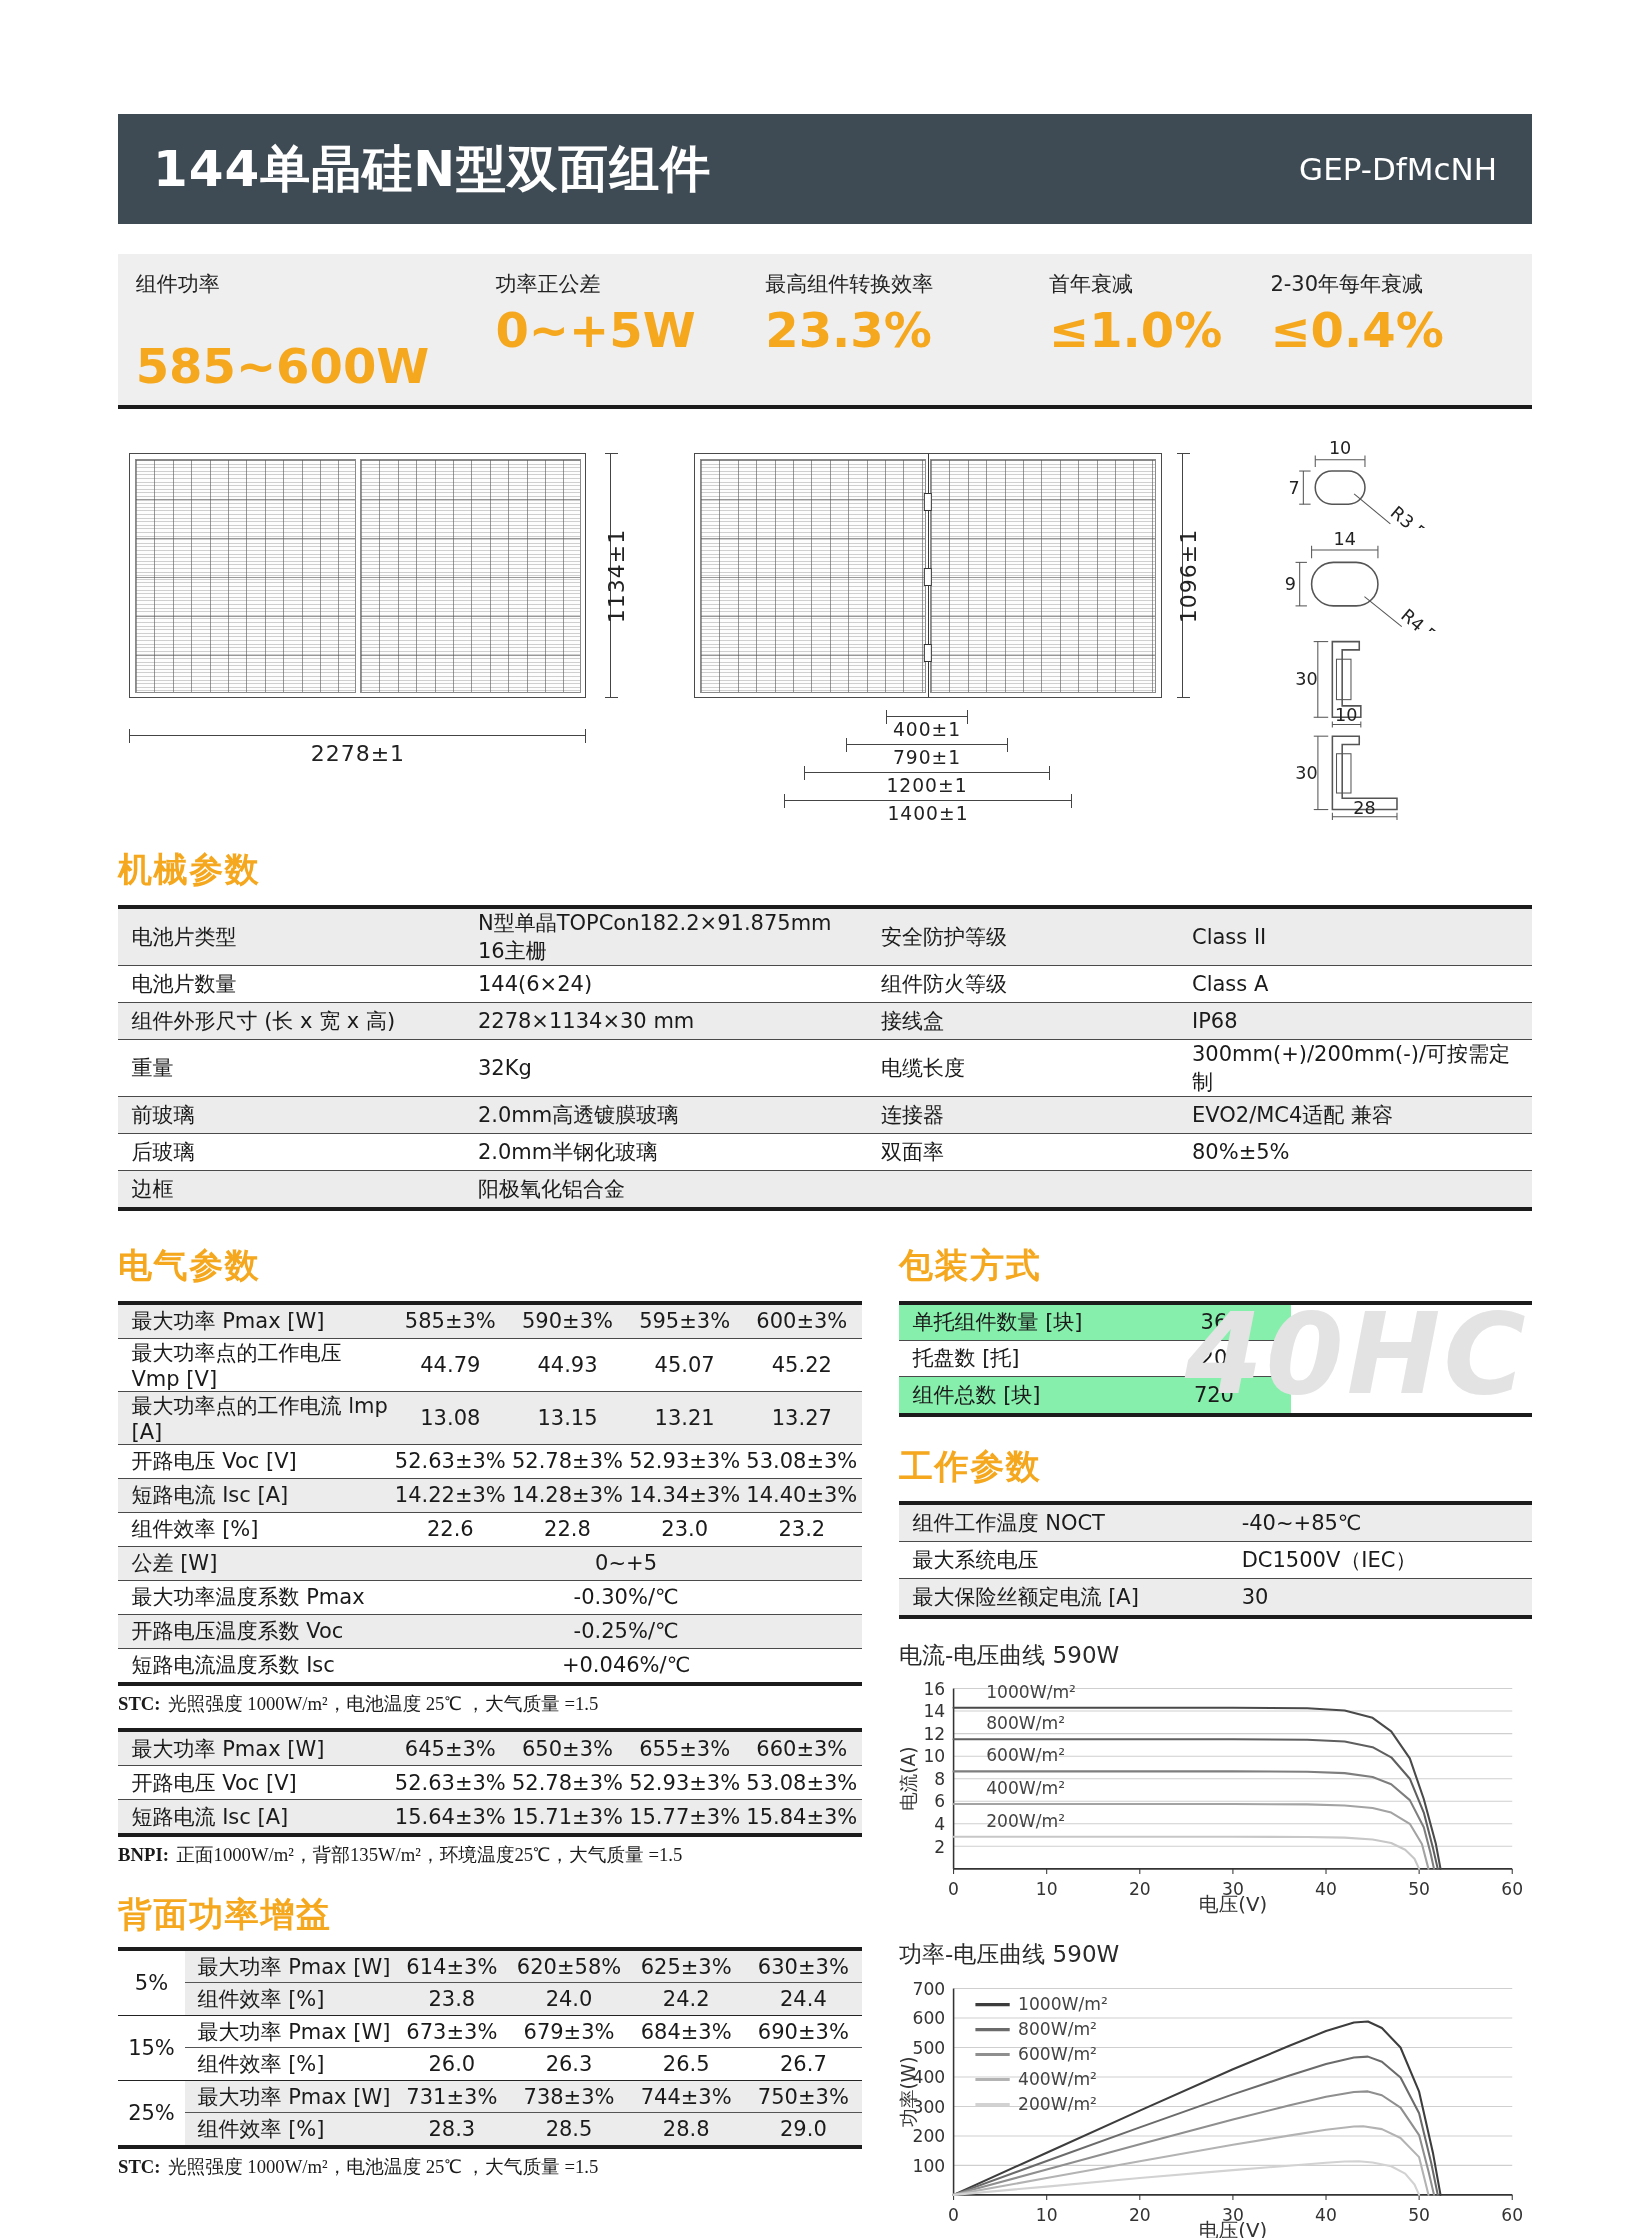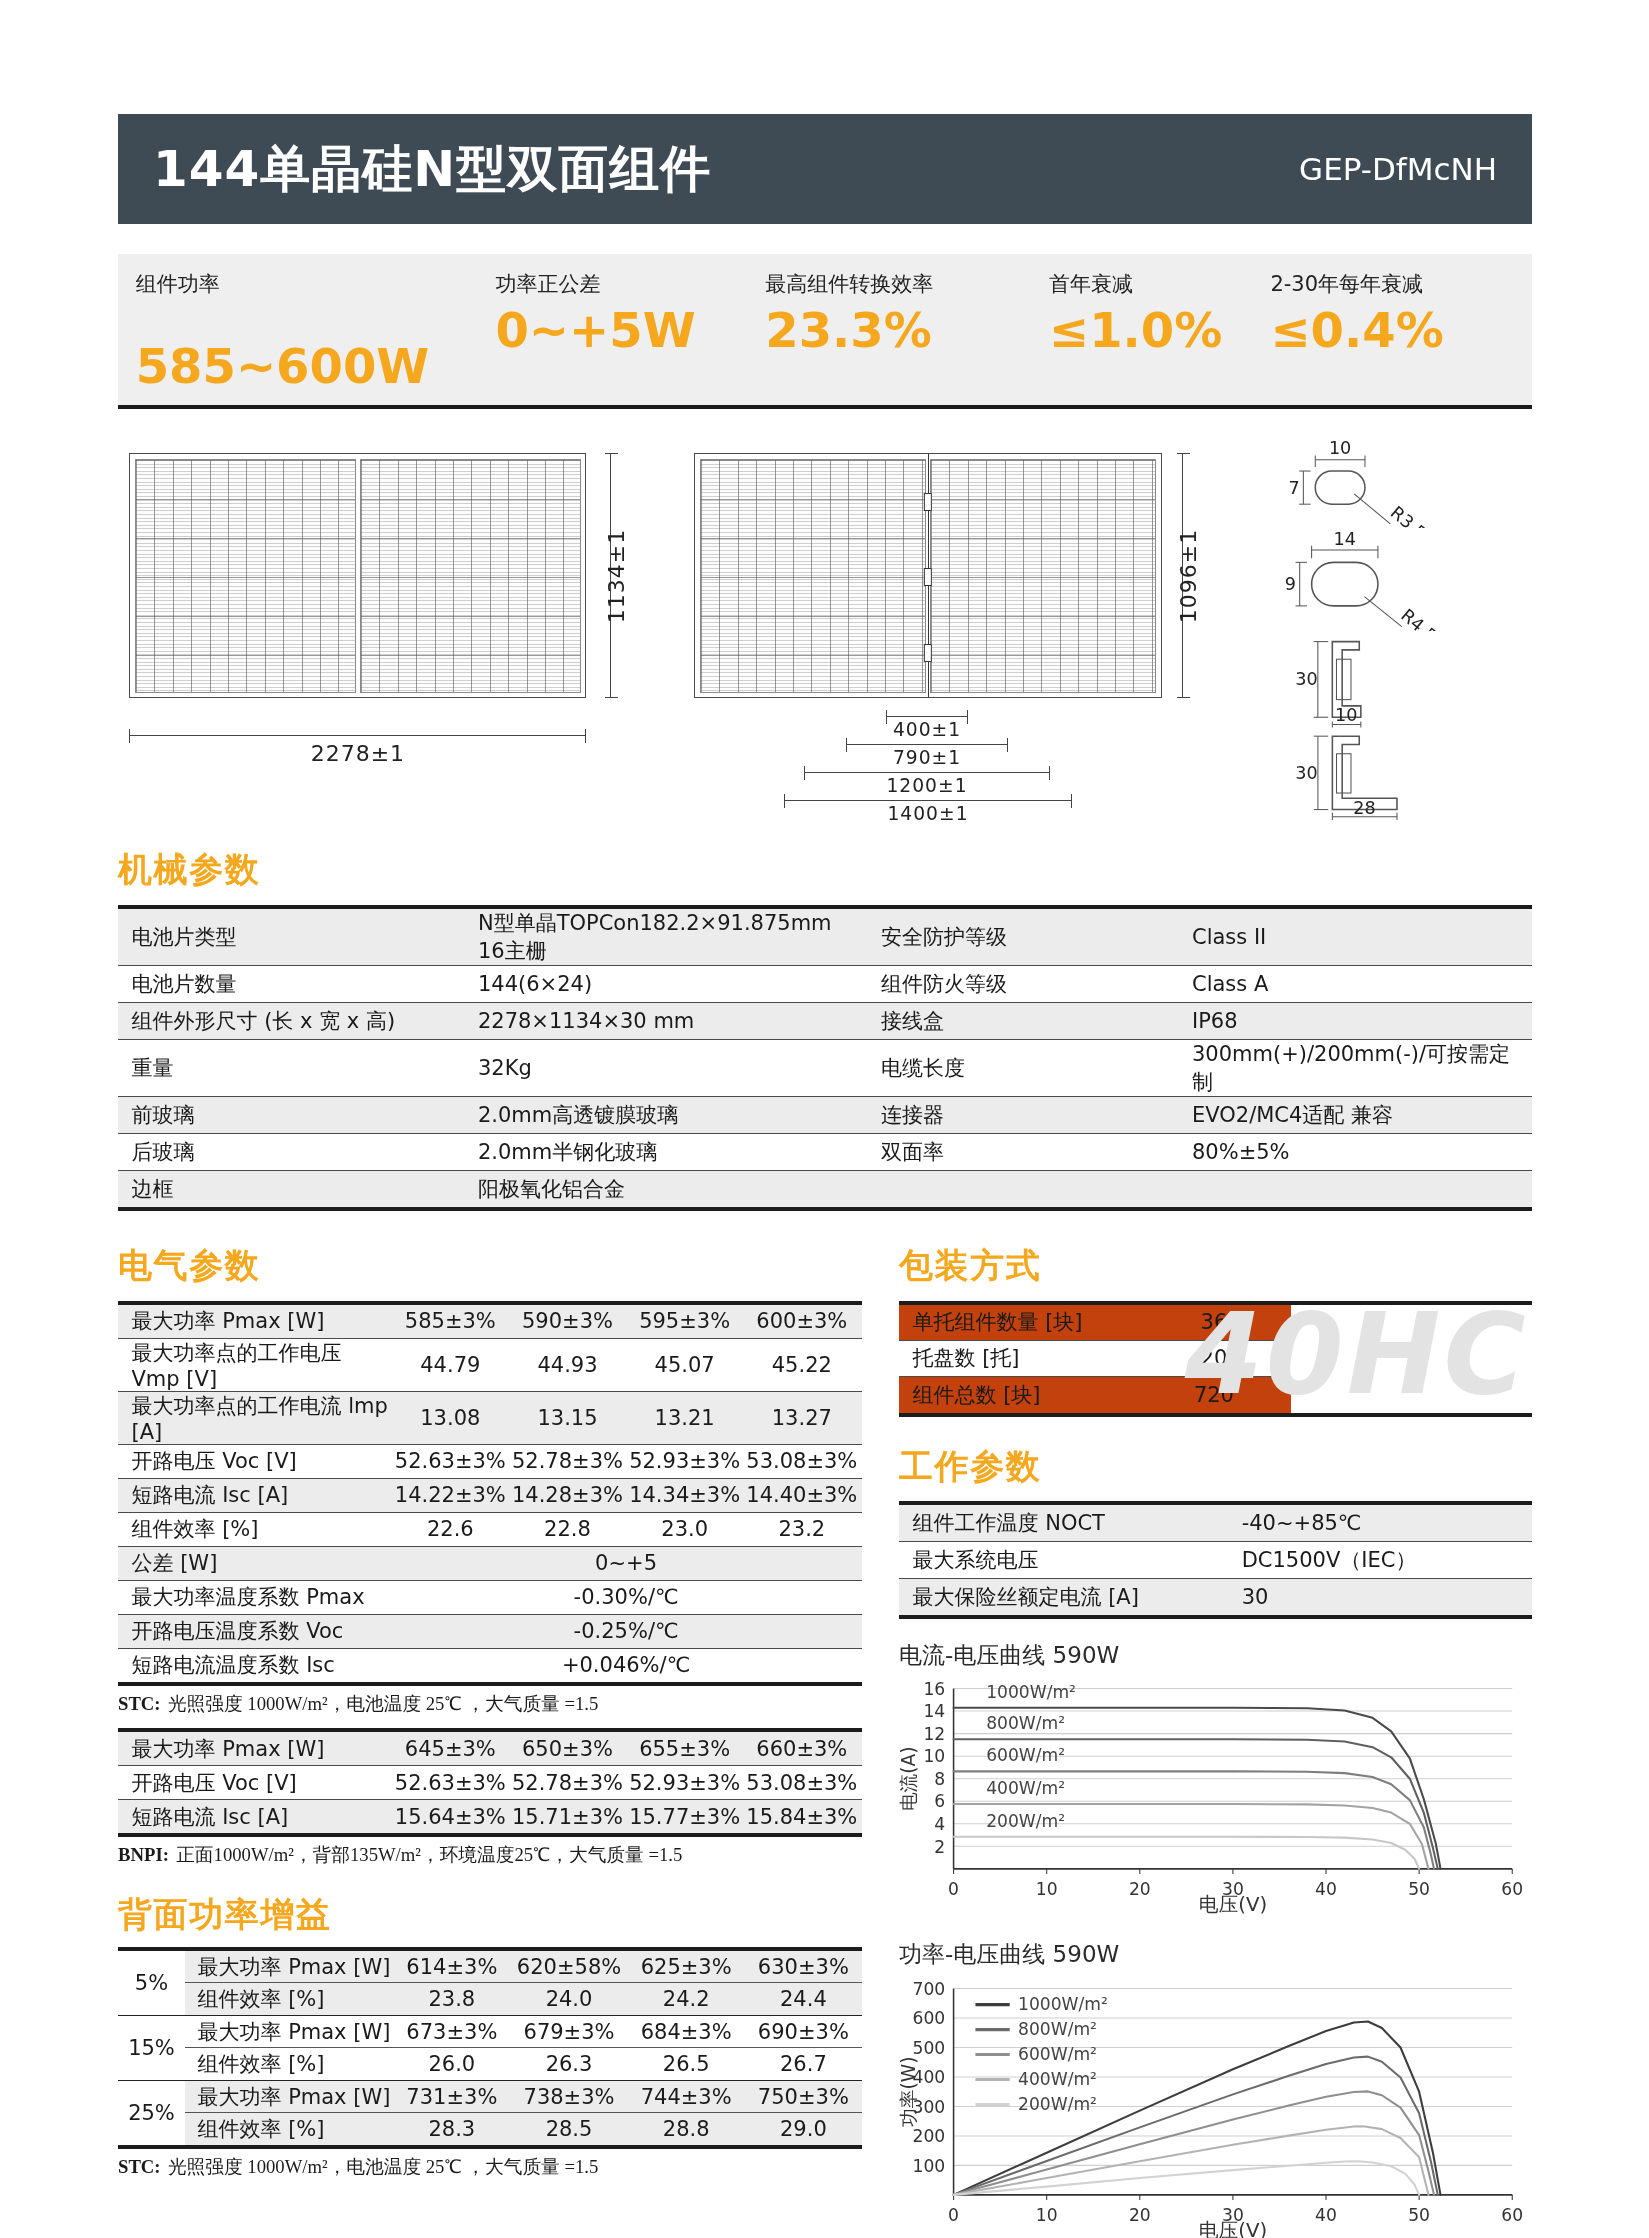--- a/index.html
+++ b/index.html
@@ -96,21 +96,21 @@
   .gain-group .r1 { border-bottom:1px solid #555; }
   .gain-group.alt .gcell { background:#ECECEC; }
 
   .pack-wrap { position:relative; }
   .g-pack { grid-template-columns:38% 24% 38%; }
   .pack .row { border-bottom:none; }
   .pack .cell { min-height:36px; }
   .pack .row .cell.pc { border-bottom:1px solid #4a4a4a; }
   .pack .row:last-child .cell.pc { border-bottom:none; }
   .pack .row.alt { background:transparent; }
-  .pack .row.alt .cell.pc { background:#c2410c; }
+  .pack .row.alt .cell.pc { background:#86efac; }
   .watermark { position:absolute; right:3.1px; top:50%; transform:translateY(-54%); font-size:112px; font-weight:bold; font-style:italic; color:#E3E3E3; letter-spacing:3.1px; pointer-events:none; }
 
   .op { margin-top:27px; }
   .op .tbl { margin-top:11.4px; }
   .g-op { grid-template-columns:52% 48%; }
   .op .cell, .pack .cell { min-height:36px; }
   .pack .tbl { margin-top:11.4px; }
 
   .chart-block { margin-top:21px; }
   .chart-title { font-size:23px; color:#2a2a2a; margin-bottom:3.1px; }

